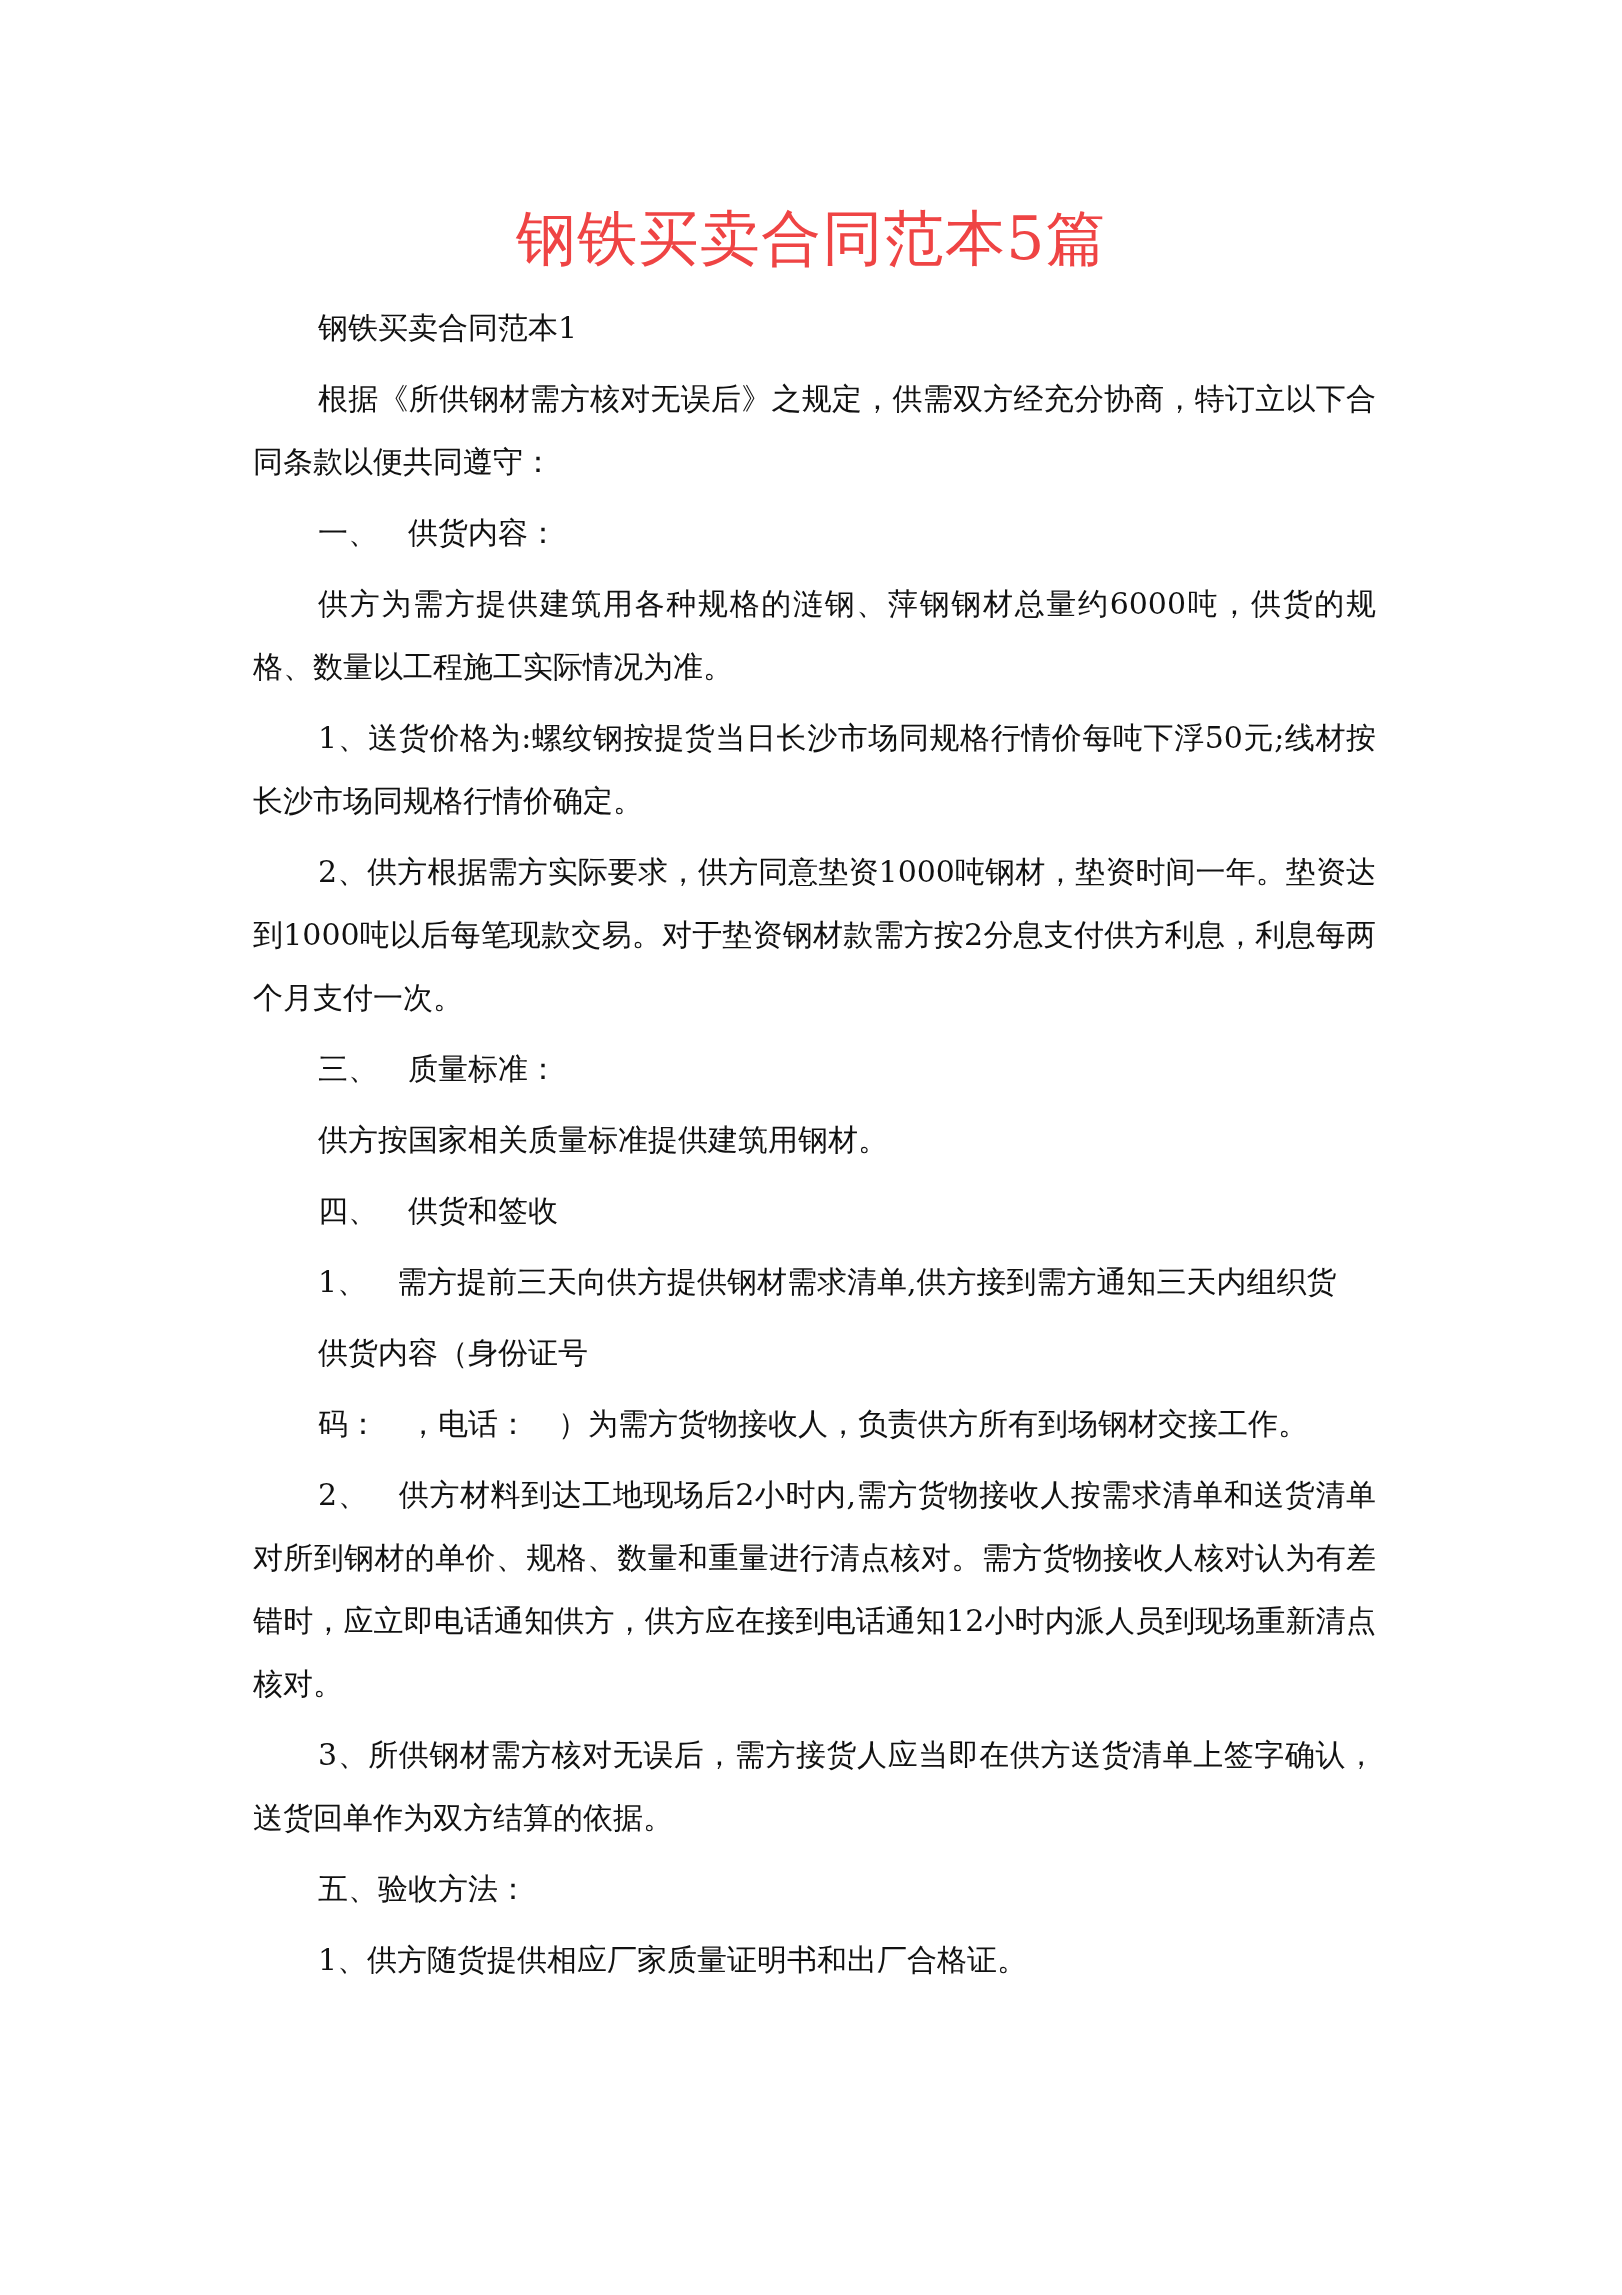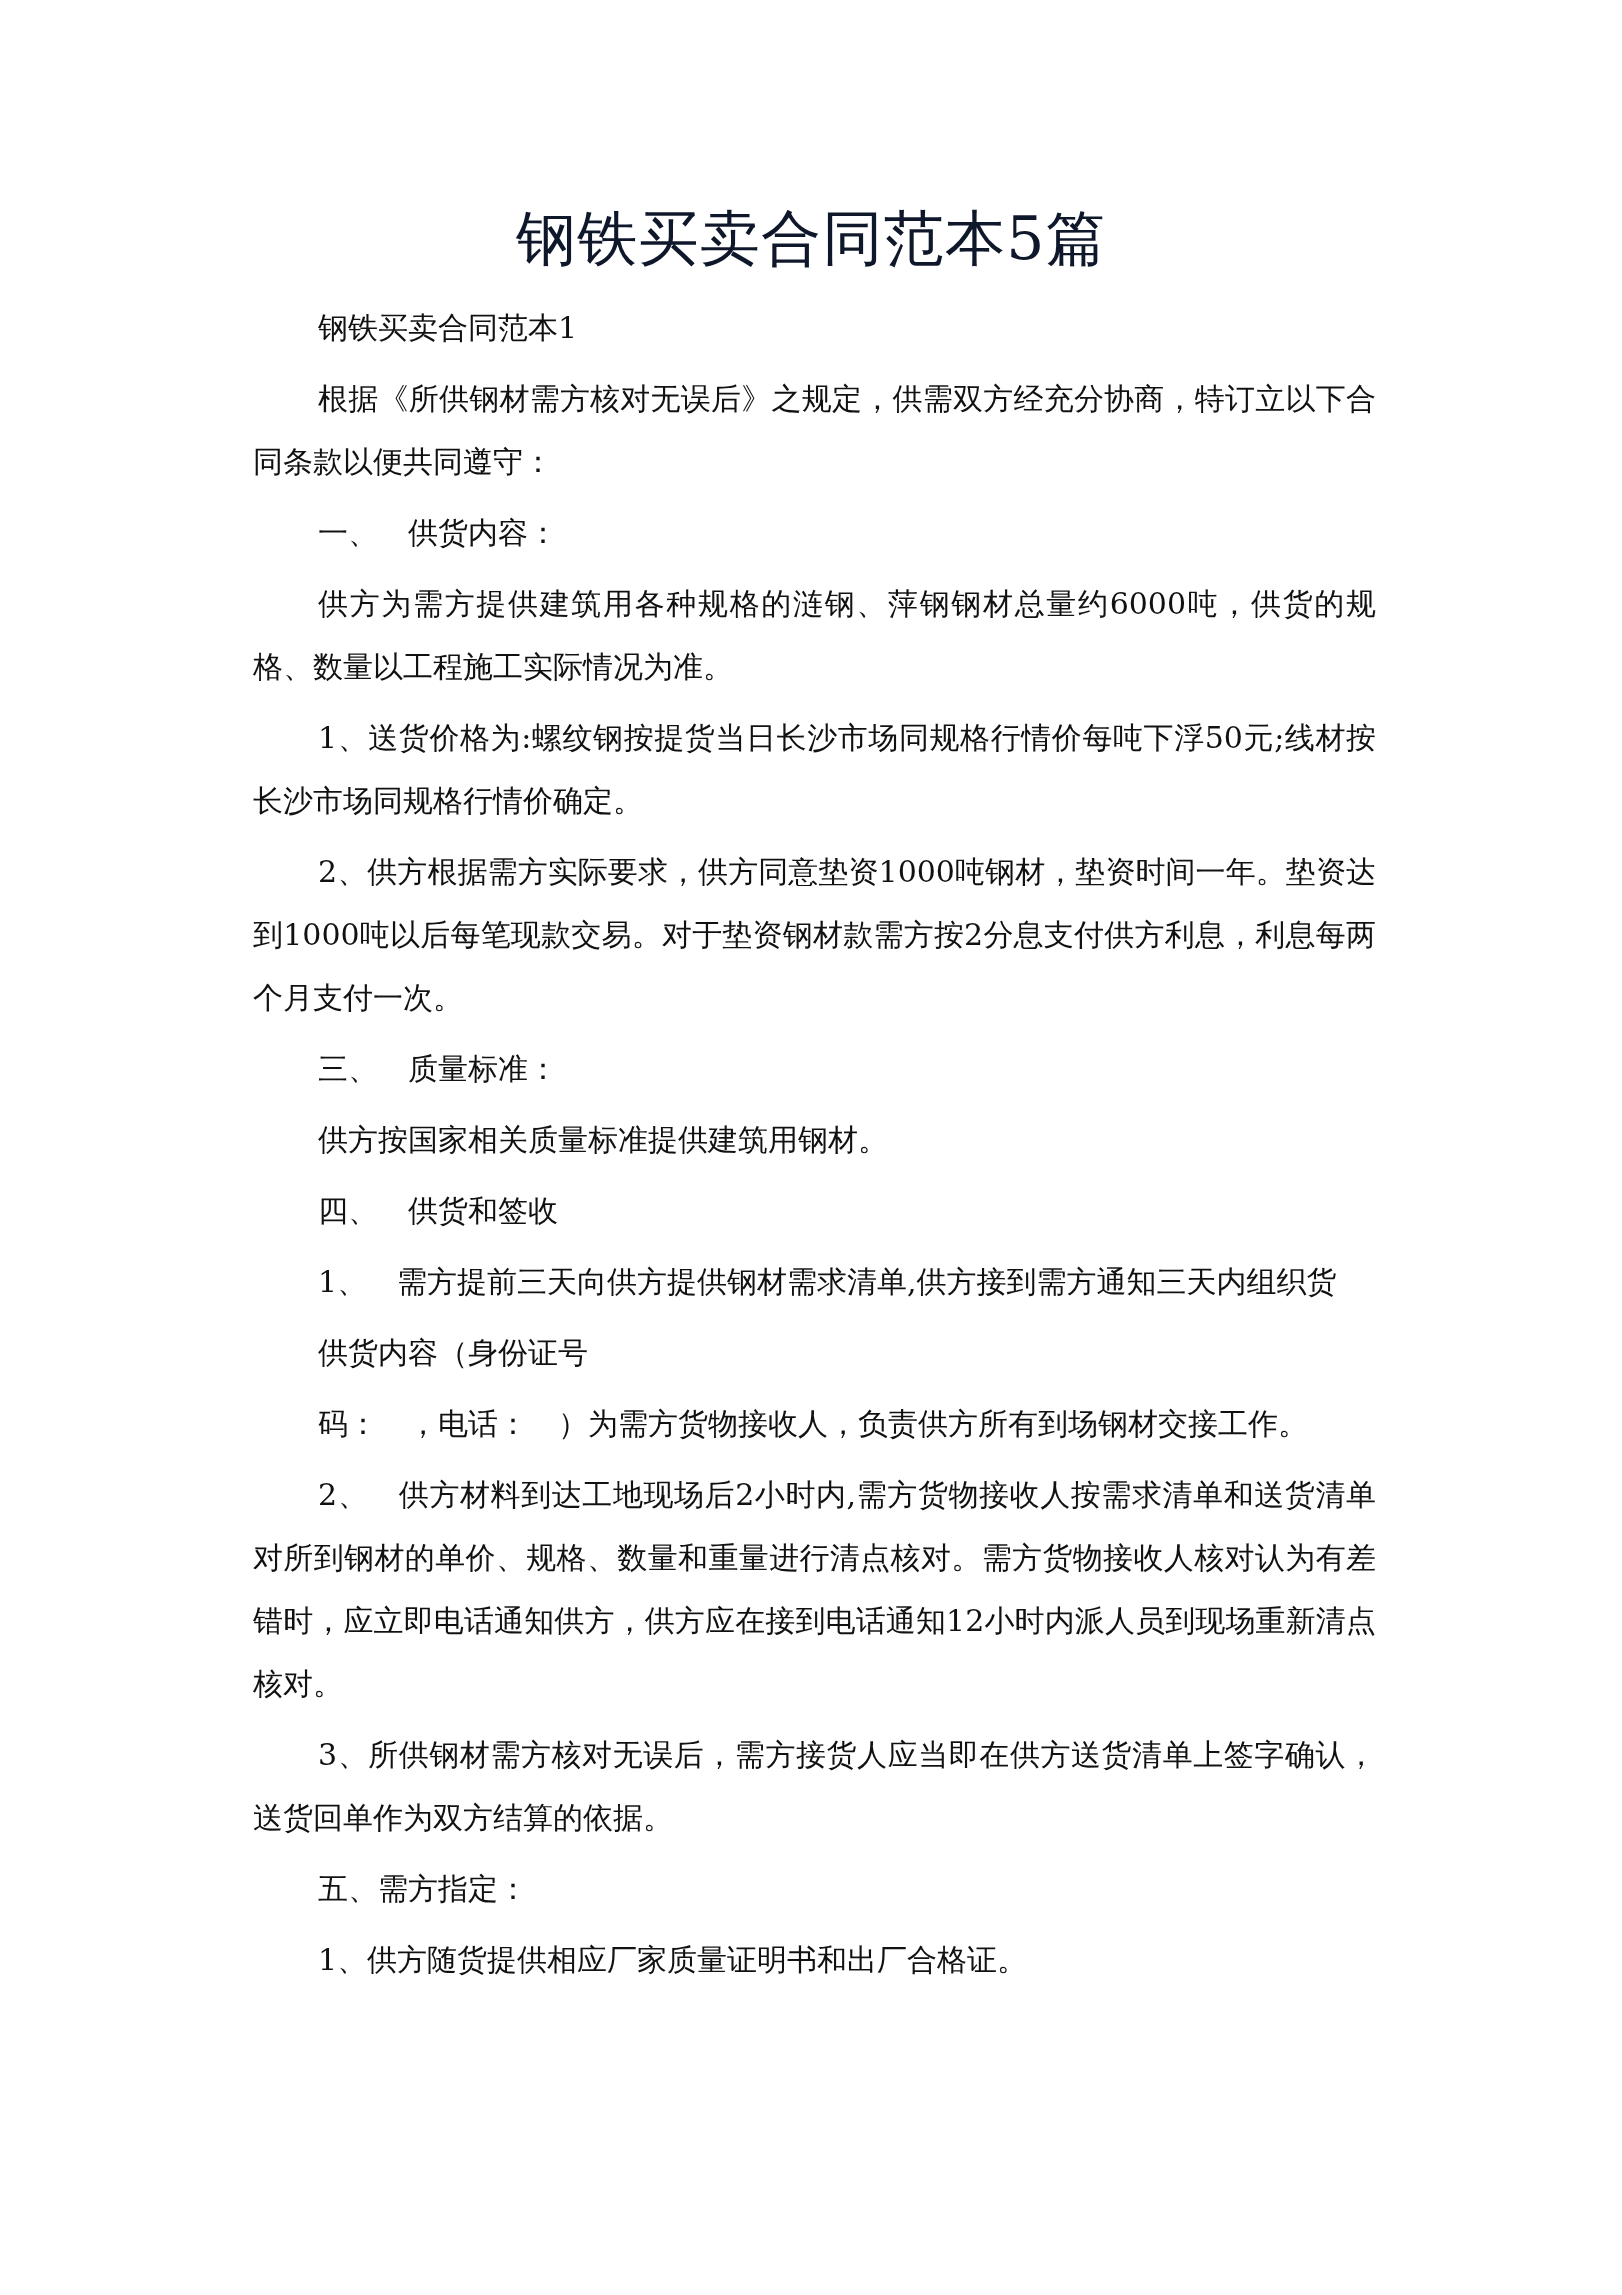--- a/index.html
+++ b/index.html
@@ -25,21 +25,21 @@
     }
     .title {
       position: absolute;
       top: 196px;
       left: 0;
       width: 1623px;
       text-align: center;
       font-size: 60px;
       line-height: 85px;
       letter-spacing: 1.3px;
-      color: #0f172a;
+      color: #ef4444;
       margin: 0;
       font-weight: normal;
     }
     .body {
       position: absolute;
       top: 288px;
       left: 245px;
       width: 1139px;
     }
     .p {
@@ -68,17 +68,17 @@
     <p class="p">1、送货价格为:螺纹钢按提货当日长沙市场同规格行情价每吨下浮50元;线材按长沙市场同规格行情价确定。</p>
     <p class="p">2、供方根据需方实际要求，供方同意垫资1000吨钢材，垫资时间一年。垫资达到1000吨以后每笔现款交易。对于垫资钢材款需方按2分息支付供方利息，利息每两个月支付一次。</p>
     <p class="p">三、　质量标准：</p>
     <p class="p">供方按国家相关质量标准提供建筑用钢材。</p>
     <p class="p">四、　供货和签收</p>
     <p class="p">1、　需方提前三天向供方提供钢材需求清单,供方接到需方通知三天内组织货</p>
     <p class="p">供货内容（身份证号</p>
     <p class="p">码：　，电话：　）为需方货物接收人，负责供方所有到场钢材交接工作。</p>
     <p class="p">2、　供方材料到达工地现场后2小时内,需方货物接收人按需求清单和送货清单对所到钢材的单价、规格、数量和重量进行清点核对。需方货物接收人核对认为有差错时，应立即电话通知供方，供方应在接到电话通知12小时内派人员到现场重新清点核对。</p>
     <p class="p">3、所供钢材需方核对无误后，需方接货人应当即在供方送货清单上签字确认，送货回单作为双方结算的依据。</p>
-    <p class="p">五、需方指定：</p>
+    <p class="p">五、验收方法：</p>
     <p class="p">1、供方随货提供相应厂家质量证明书和出厂合格证。</p>
   </div>
 </div>
 
 
 </body></html>

